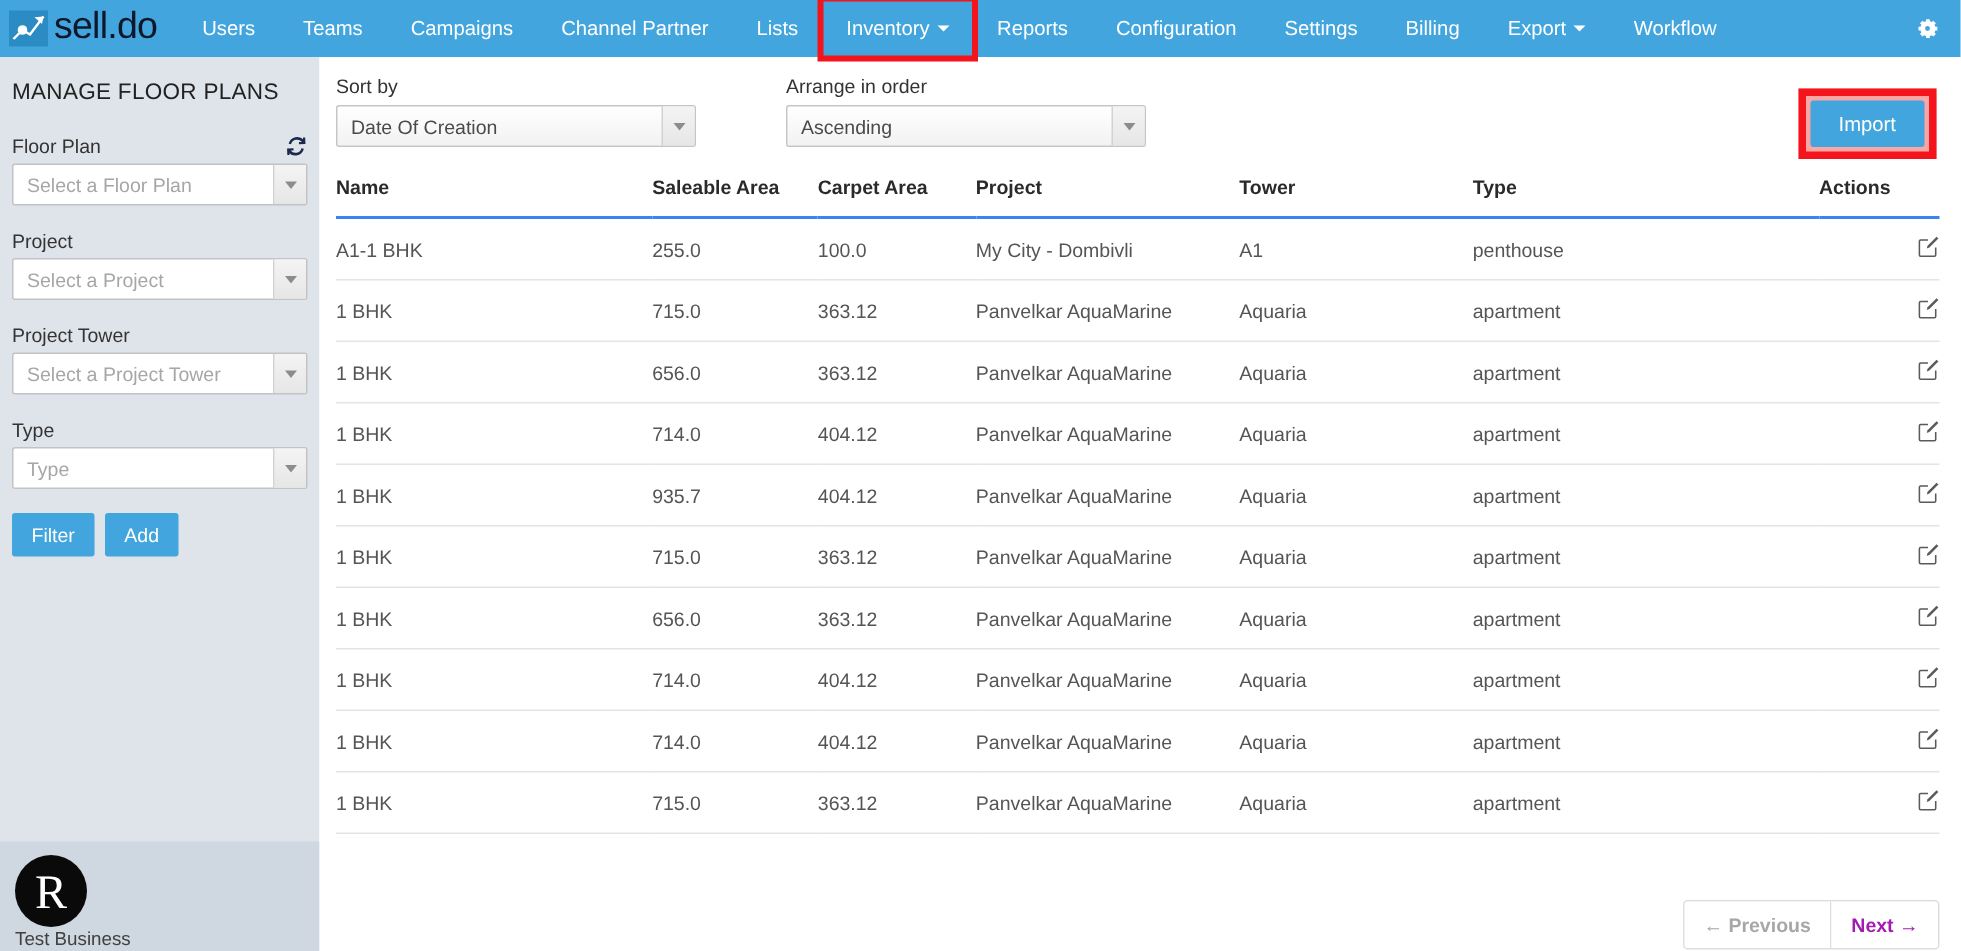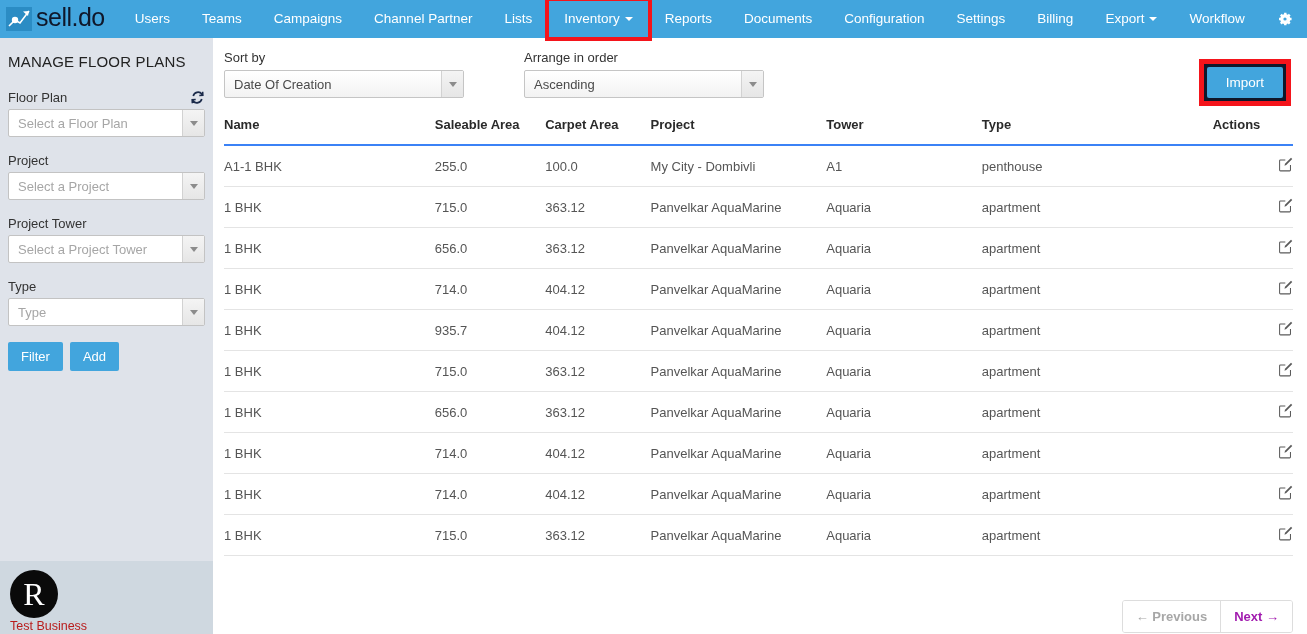--- a/index.html
+++ b/index.html
@@ -152,21 +152,21 @@
     border-radius: 50%;
     background: #0a0a0a;
     color: #ffffff;
     font-family: "Liberation Serif", serif;
     font-size: 32px;
     display: flex; align-items: center; justify-content: center;
     line-height: 1;
   }
   .biz-name {
     font-size: 12.5px;
-    color: #b91c1c;
+    color: #404040;
     margin-top: 1px;
   }
 
   
   .main {
     position: absolute;
     top: 38px; left: 213px;
     width: 1094px; height: 596px;
     background: #ffffff;
   }
@@ -189,21 +189,21 @@
     border: 1px solid #c5c5c5;
     border-radius: 2px;
     display: flex; align-items: center;
   }
   .control-select .select-text { color: #4a4a4a; }
   .import-wrap {
     position: absolute;
     right: 16px; top: 21px;
     border: 5px solid #f4141b;
     padding: 3px;
-    background: #0f172a;
+    background: #fca5a5;
   }
   .btn-import {
     background: #42a5dd;
     color: #ffffff;
     font-size: 13.5px;
     border: none;
     border-radius: 2px;
     padding: 8px 19px;
     cursor: pointer;
     font-family: "Liberation Sans", sans-serif;
@@ -281,21 +281,20 @@
     <div class="brand-text">sell.do</div>
   </div>
   <div class="nav-items" id="nav-items">
       <div class="nav-item"><span>Users</span></div>
       <div class="nav-item"><span>Teams</span></div>
       <div class="nav-item"><span>Campaigns</span></div>
       <div class="nav-item"><span>Channel Partner</span></div>
       <div class="nav-item"><span>Lists</span></div>
       <div class="nav-item highlighted"><span>Inventory</span><span class="caret"></span></div>
       <div class="nav-item"><span>Reports</span></div>
-      <div class="nav-item"><span>Documents</span></div>
       <div class="nav-item"><span>Configuration</span></div>
       <div class="nav-item"><span>Settings</span></div>
       <div class="nav-item"><span>Billing</span></div>
       <div class="nav-item"><span>Export</span><span class="caret"></span></div>
       <div class="nav-item"><span>Workflow</span></div>
     </div>
   <div class="nav-right">
     <span>
       <svg class="gear-icon" width="18" height="18" viewBox="0 0 20 20">
         <path fill="#ffffff" d="M10 6.4a3.6 3.6 0 100 7.2 3.6 3.6 0 000-7.2zm0 5.4a1.8 1.8 0 110-3.6 1.8 1.8 0 010 3.6z"></path>

